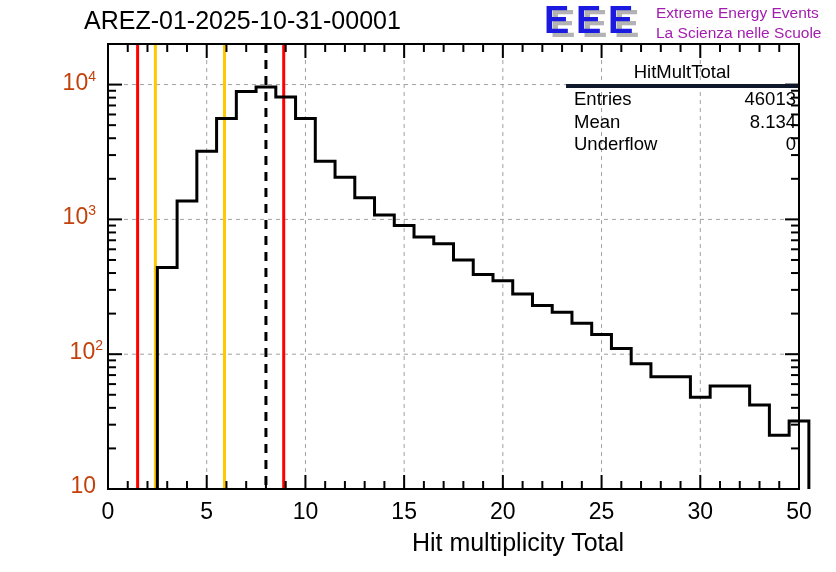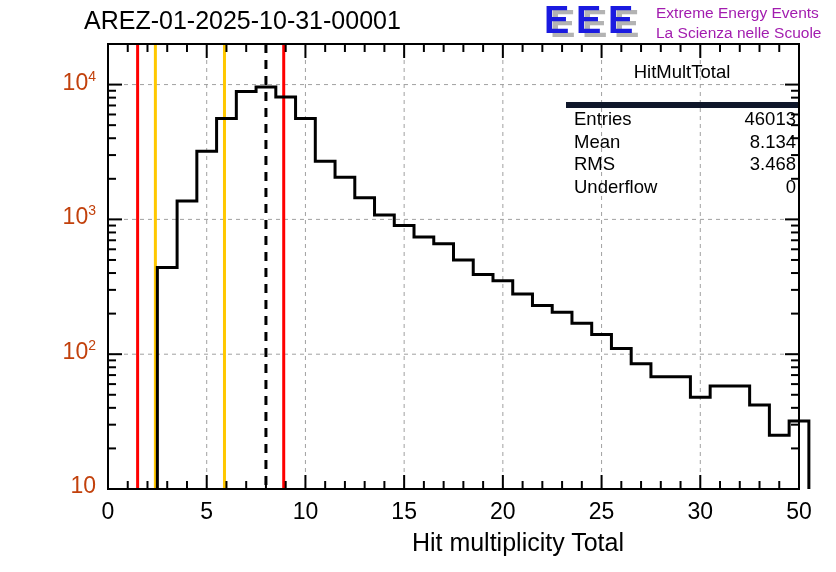--- a/index.html
+++ b/index.html
@@ -32,21 +32,21 @@
   .ylab{position:absolute;right:0;color:#c2410c;font-size:23px;text-align:right;white-space:nowrap;}
   .ylab sup{font-size:14px;vertical-align:super;}
   .xlab{position:absolute;color:#000;font-size:23px;text-align:center;white-space:nowrap;}
   #xaxis-title{position:absolute;right:36px;top:528px;font-size:25px;color:#000;white-space:nowrap;}
 
   
   #stats-box{
     position:absolute;left:566px;top:61px;width:232px;
     font-size:18.5px;color:#000;
   }
-  #stats-title{text-align:center;padding-bottom:19px;border-bottom:6px solid #0f172a;
+  #stats-title{text-align:center;padding-bottom:1px;border-bottom:4px solid #0f172a;
     font-size:18.5px;letter-spacing:0px;}
   .stat-row{display:flex;justify-content:space-between;line-height:22.5px;padding:0 2px 0 8px;}
   .stat-row .k{white-space:nowrap;}
   .stat-row .v{white-space:nowrap;}
 </style>
 </head>
 <body>
 
 <div id="root">
 
@@ -219,21 +219,21 @@
         <line x1="759.5142857142857" y1="44" x2="759.5142857142857" y2="52" stroke="#000" stroke-width="2"></line>
         <line x1="779.2571428571429" y1="44" x2="779.2571428571429" y2="52" stroke="#000" stroke-width="2"></line>
         <line x1="799" y1="44" x2="799" y2="58" stroke="#000" stroke-width="2"></line>
       </g>
   </svg>
 
   <div id="frame"></div>
 
   <div id="ylabels">
       <div class="ylab" style="width: 92px; left: 4px; top: 472px;">10</div>
-      <div class="ylab" style="width: 92px; left: 4px; top: 337.194px;">10<sup>2</sup></div>
+      <div class="ylab" style="width: 92px; left: 11px; top: 337.194px;">10<sup>2</sup></div>
       <div class="ylab" style="width: 92px; left: 4px; top: 202.387px;">10<sup>3</sup></div>
       <div class="ylab" style="width: 92px; left: 4px; top: 67.5808px;">10<sup>4</sup></div>
     </div>
   <div id="xlabels">
       <div class="xlab" style="width: 60px; left: 78px; top: 498px;">0</div>
       <div class="xlab" style="width: 60px; left: 176.714px; top: 498px;">5</div>
       <div class="xlab" style="width: 60px; left: 275.429px; top: 498px;">10</div>
       <div class="xlab" style="width: 60px; left: 374.143px; top: 498px;">15</div>
       <div class="xlab" style="width: 60px; left: 472.857px; top: 498px;">20</div>
       <div class="xlab" style="width: 60px; left: 571.571px; top: 498px;">25</div>
@@ -248,23 +248,19 @@
     <div id="stats-rows">
         <div class="stat-row">
           <span class="k">Entries</span>
           <span class="v">46013</span>
         </div>
         <div class="stat-row">
           <span class="k">Mean</span>
           <span class="v">8.134</span>
         </div>
         <div class="stat-row">
-          <span class="k">RMS</span>
-          <span class="v">3.468</span>
-        </div>
-        <div class="stat-row">
           <span class="k">Underflow</span>
           <span class="v">0</span>
         </div>
       </div>
   </div>
 
 </div>
 
 </body></html>

